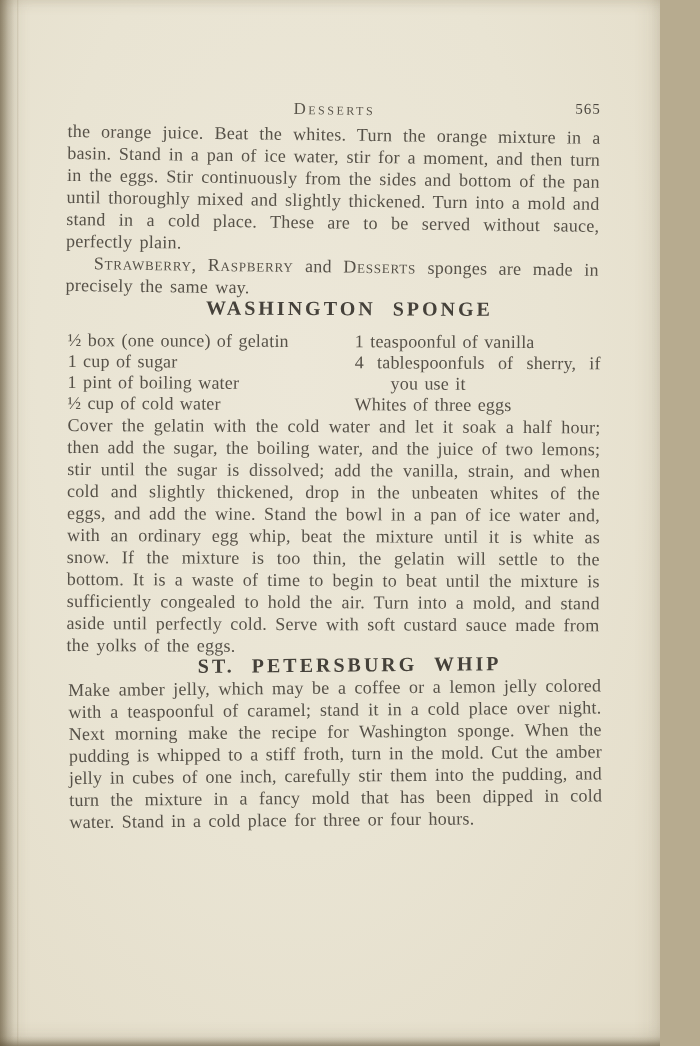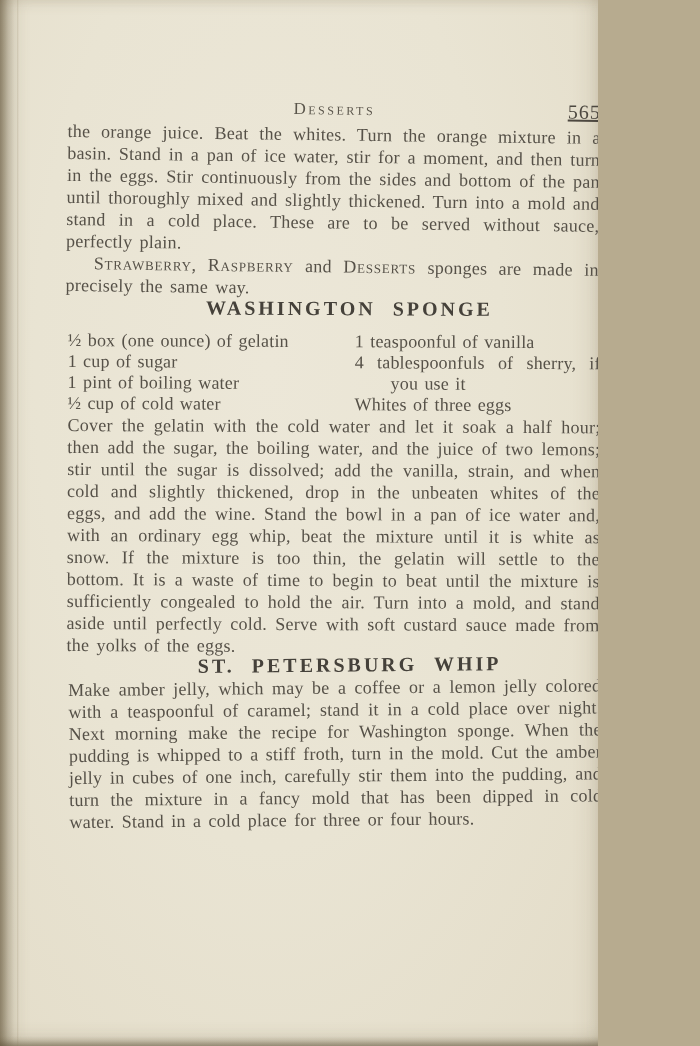--- a/index.html
+++ b/index.html
@@ -2,21 +2,21 @@
 <html><head>
 <meta charset="utf-8">
 <style>
   html, body { margin: 0; padding: 0; }
   body {
     width: 700px; height: 1046px; overflow: hidden;
     font-family: "Liberation Serif", "DejaVu Serif", serif;
     background: #b7ab8f;
   }
   .sheet {
-    position: relative; width: 598px; height: 1046px; overflow: hidden;
+    position: relative; width: 660px; height: 1046px; overflow: hidden;
     background:
       radial-gradient(ellipse at 45% 35%, #ece7d8 0%, #e9e4d3 50%, #e3dcc8 100%);
     box-shadow:
       inset 22px 0 20px -14px rgba(110, 96, 66, 0.42),
       inset 0 -16px 18px -11px rgba(110, 96, 66, 0.30),
       inset -18px 0 22px -15px rgba(120, 106, 76, 0.22),
       inset 0 12px 16px -12px rgba(120, 106, 76, 0.18);
   }
   
   .edge-left {
@@ -40,21 +40,21 @@
   .sec-bot { transform: rotate(-0.5deg); transform-origin: 0 0; }
 
   .running-header { position: relative; height: 24px; }
   .running-title {
     position: absolute; left: 0; right: 0; text-align: center;
     font-variant: small-caps; letter-spacing: 2.5px; word-spacing: 2px;
     font-size: 17px; color: #5a554b;
   }
   .page-number {
     position: absolute; right: 0; top: -2px;
-    font-size: 20px; letter-spacing: 1px; color: #4d4840; text-decoration: underline;
+    font-size: 15px; letter-spacing: 1px; color: #4d4840;
   }
 
   p.body-text {
     margin: 0; font-size: 18px; line-height: 22px;
     text-align: justify; word-spacing: 2.5px; letter-spacing: 0.25px;
     color: #565148;
   }
   .para-continuation { margin-top: 16px; }
   .para-variants { margin-top: 4px; text-indent: 28px; }
   .sc { font-variant: small-caps; letter-spacing: 0.8px; }

